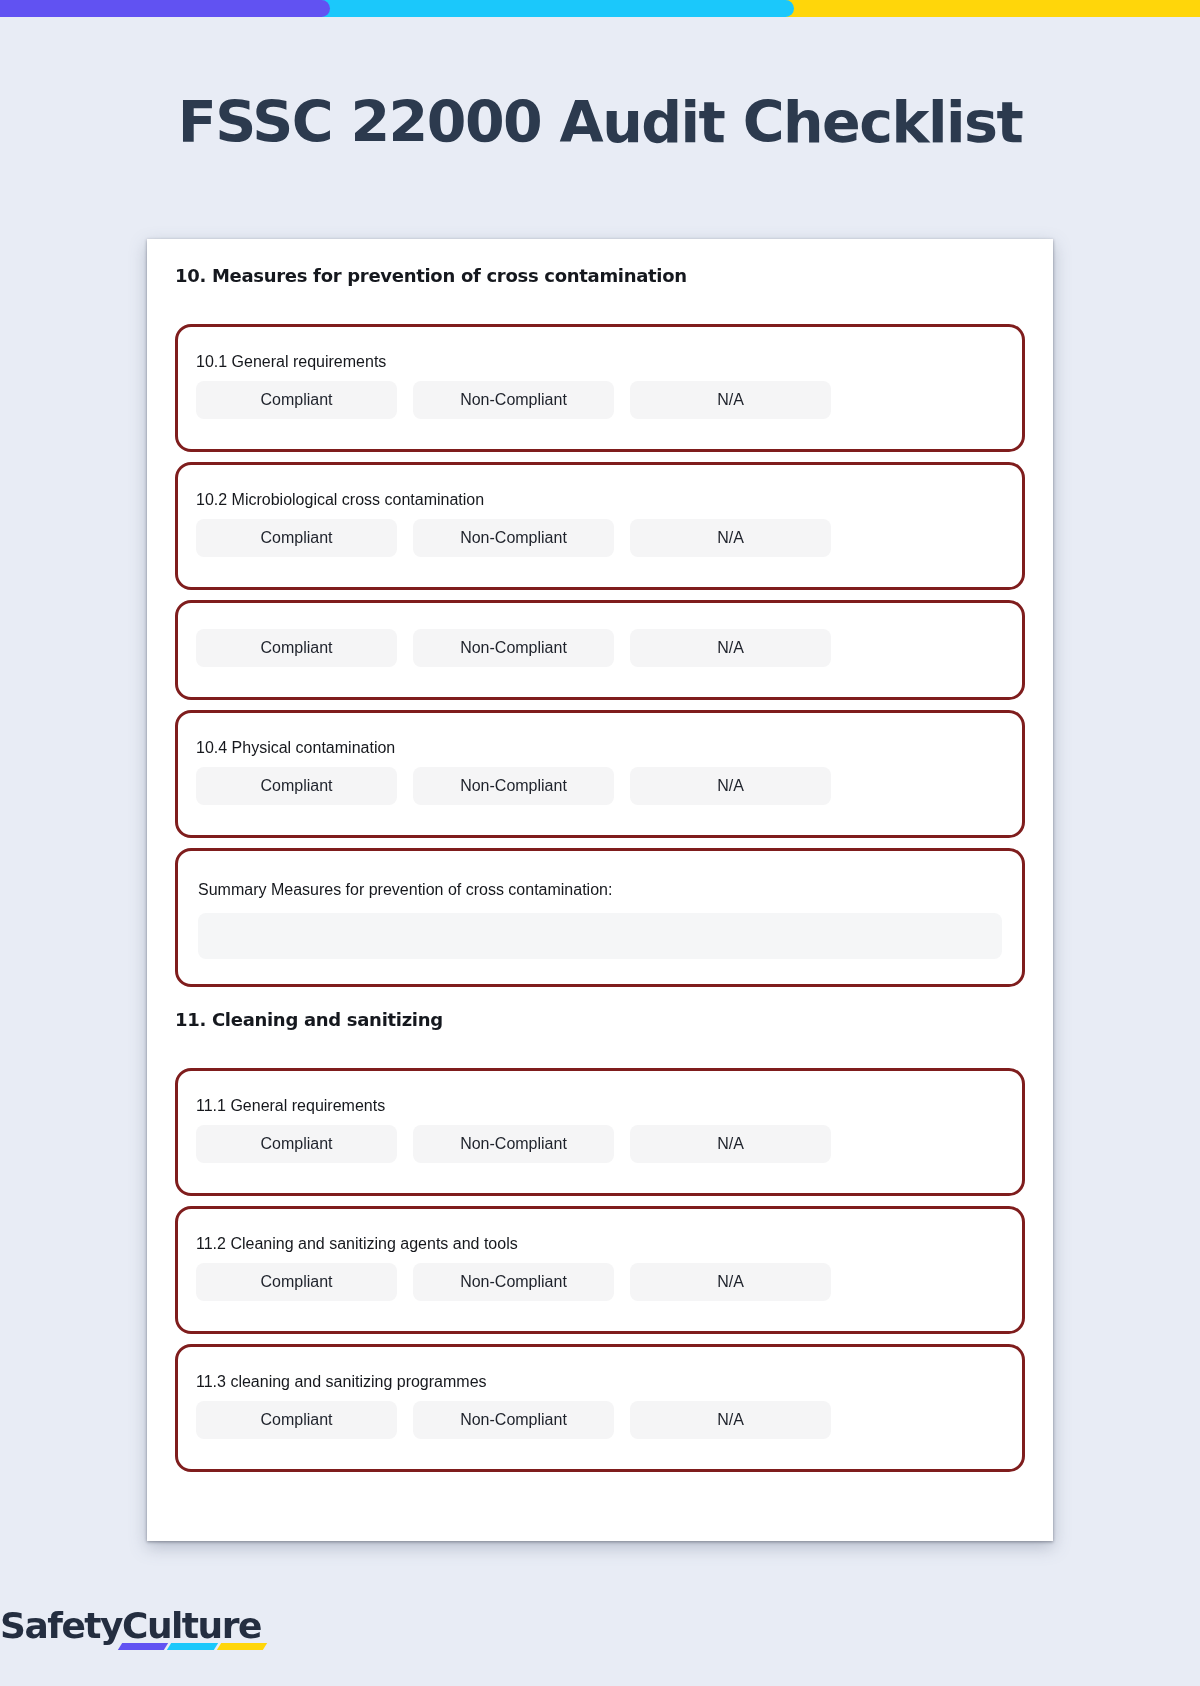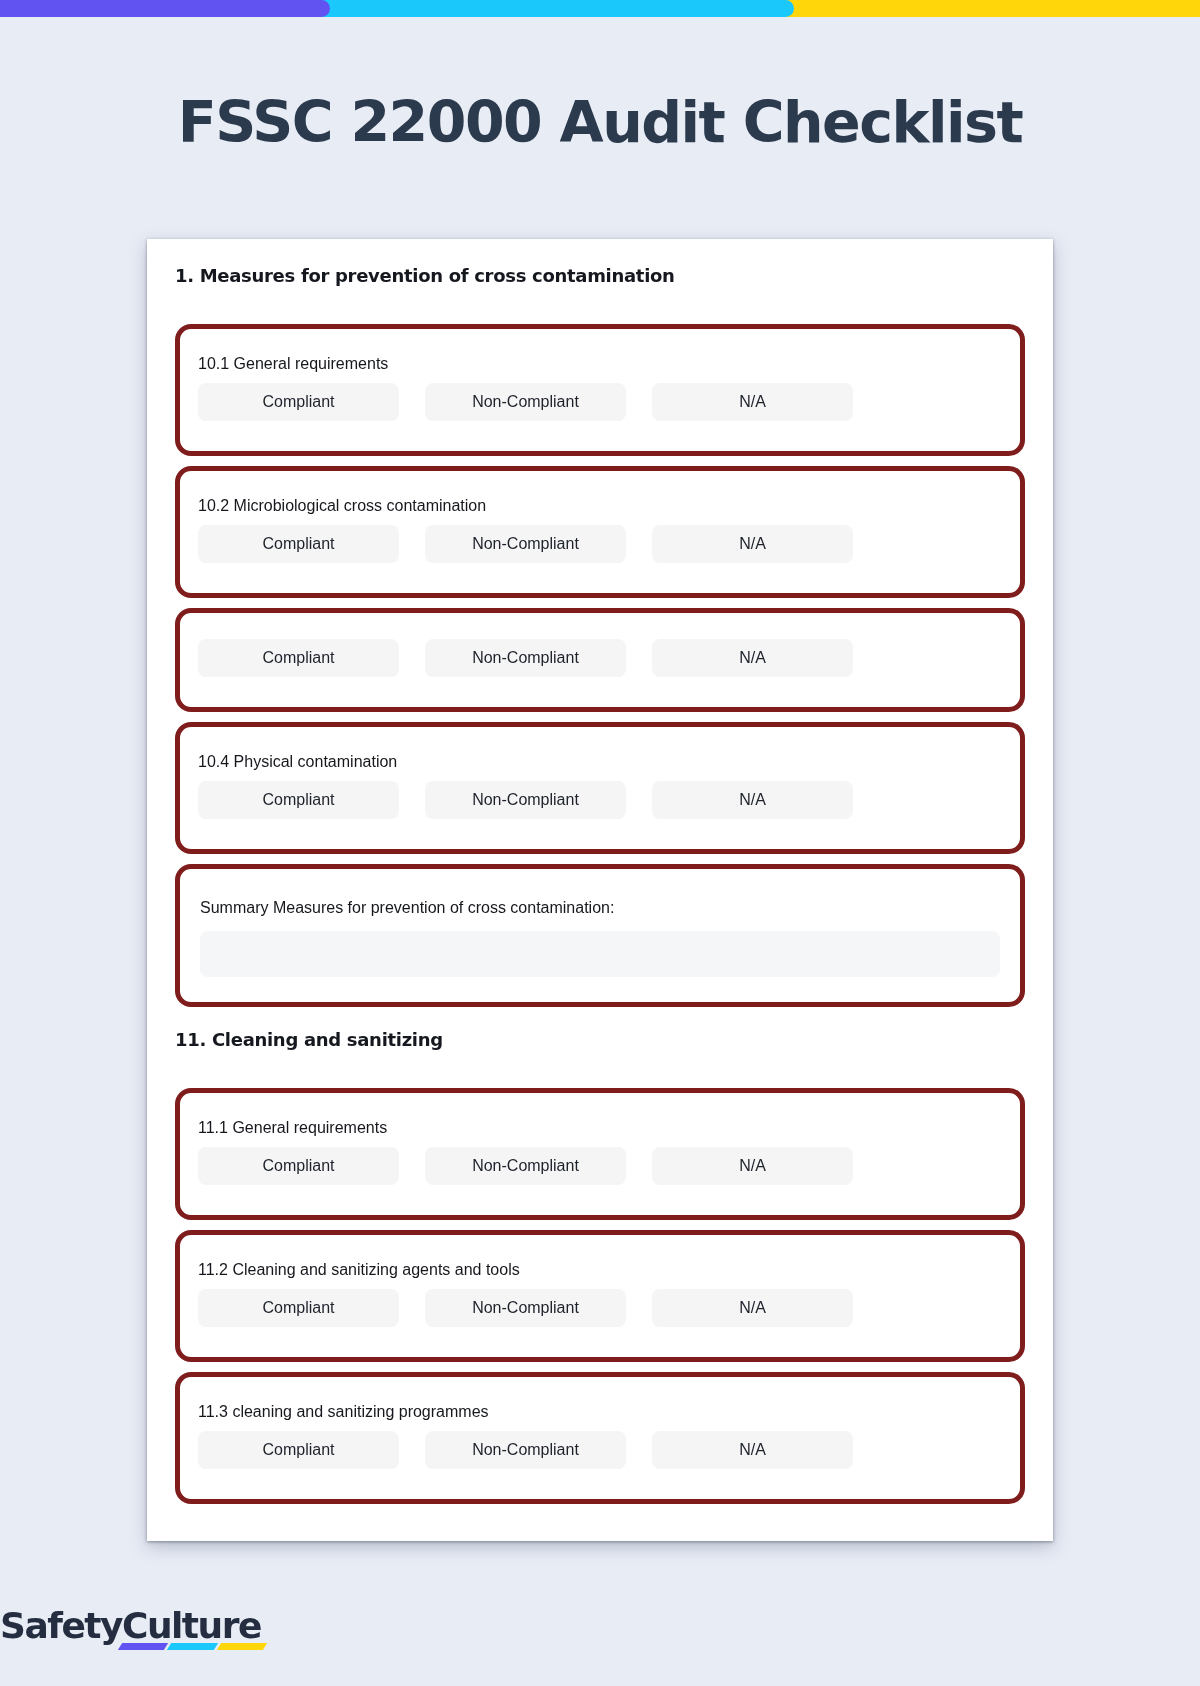--- a/index.html
+++ b/index.html
@@ -44,34 +44,34 @@
   .section-heading {
     font-family: "DejaVu Sans", sans-serif;
     font-weight: 700;
     font-size: 18px;
     letter-spacing: -0.3px;
     color: #15181E;
     margin: 0 0 38px 0;
   }
 
   .item-card {
-    border: 5px solid #7f1d1d;
+    border: 3px solid #7f1d1d;
     border-radius: 16px;
     padding: 26px 18px 30px;
     margin-bottom: 10px;
     background: #FFFFFF;
   }
 
   .item-label {
     font-size: 16px;
     color: #16181D;
     margin-bottom: 10px;
   }
 
-  .btn-row { display: flex; gap: 26px; }
+  .btn-row { display: flex; gap: 16px; }
 
   .opt-btn {
     width: 201px;
     height: 38px;
     background: #F5F5F6;
     border: none;
     border-radius: 8px;
     font-family: "Liberation Sans", sans-serif;
     font-size: 16px;
     color: #1E222B;
@@ -125,21 +125,21 @@
   <div class="seg seg-yellow"></div>
   <div class="seg seg-cyan"></div>
   <div class="seg seg-purple"></div>
 </div>
 
 <h1 class="page-title">FSSC 22000 Audit Checklist</h1>
 
 <div class="doc-page">
   <div id="sections-root">
   <section class="section">
-    <h2 class="section-heading">1. Measures for prevention of cross contamination</h2>
+    <h2 class="section-heading">10. Measures for prevention of cross contamination</h2>
     <div class="items">
   <div class="item-card">
     <div class="item-label">10.1 General requirements</div>
     <div class="btn-row">
   <button type="button" class="opt-btn">Compliant</button>
 
   <button type="button" class="opt-btn">Non-Compliant</button>
 
   <button type="button" class="opt-btn">N/A</button>
 </div>

